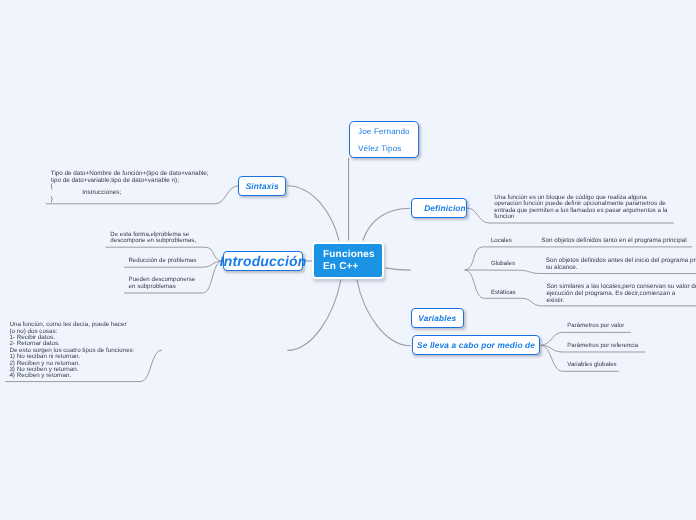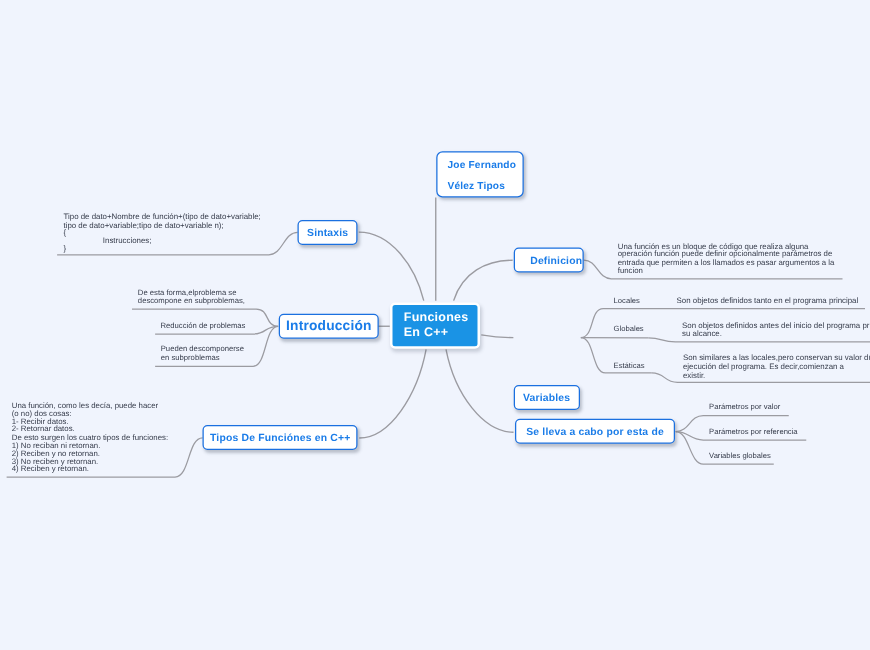--- a/index.html
+++ b/index.html
@@ -8,27 +8,27 @@
   .node span,.leaf{display:inline-block;transform:translateZ(0);}
   body{width:696px;height:520px;background:#f0f4fd;
        font-family:"Liberation Sans",sans-serif;overflow:hidden;position:relative;
        -webkit-font-smoothing:antialiased;text-rendering:geometricPrecision;}
   #stage{position:absolute;left:0;top:0;width:696px;height:520px;}
   svg.links{position:absolute;left:0;top:0;width:696px;height:520px;pointer-events:none;}
   .node{position:absolute;box-sizing:border-box;white-space:pre;}
   .nbox{background:#ffffff;border:1.6px solid #1b70e0;border-radius:4px;
         color:#1a7ce8;font-weight:bold;display:flex;align-items:center;
         justify-content:center;box-shadow:1.5px 2px 2.5px rgba(60,70,90,0.30);
-        letter-spacing:0.15px;}
+        letter-spacing:0.15px;font-style:italic;}
   .root{background:#1a93e5;border:2.5px solid #ffffff;border-radius:4px;color:#ffffff;
         font-weight:bold;box-shadow:1.5px 2.5px 3px rgba(60,70,90,0.22);
         display:flex;flex-direction:column;justify-content:center;
         box-sizing:border-box;padding-left:9px;letter-spacing:0.2px;line-height:11.1px;}
   .author{background:#ffffff;border:1.6px solid #1b70e0;border-radius:5px;
-        color:#1a7ce8;font-weight:bold;display:flex;flex-direction:column;
+        color:#1a7ce8;font-weight:normal;display:flex;flex-direction:column;
         justify-content:center;align-items:flex-start;padding-left:8px;
         box-sizing:border-box;line-height:17px;
         box-shadow:1.5px 2px 2.5px rgba(60,70,90,0.30);letter-spacing:0.15px;}
   .leaf{position:absolute;color:#353b4a;white-space:pre;}
 </style>
 </head>
 <body>
 
 <div id="stage">
   <svg class="links" width="696" height="520" viewBox="0 0 696 520">
@@ -50,25 +50,24 @@
       <path d="M518.7 270.2 C 529.7 270.2, 529.2 273.5, 540.2 273.5 L 696 273.5" fill="none" stroke="#9b9ba1" stroke-width="1"></path>
       <path d="M464.7 270 C 475.7 270, 473.3 298.3, 484.3 298.3 L 521.4 298.3" fill="none" stroke="#9b9ba1" stroke-width="1"></path>
       <path d="M521.4 298.3 C 532.4 298.3, 531 305.9, 542 305.9 L 696 305.9" fill="none" stroke="#9b9ba1" stroke-width="1"></path>
       <path d="M540.6 345.3 C 551.6 345.3, 551.6 332.4, 562.6 332.4 L 631 332.4" fill="none" stroke="#9b9ba1" stroke-width="1"></path>
       <path d="M540.6 345.3 C 551.6 345.3, 551.6 352, 562.6 352 L 645 352" fill="none" stroke="#9b9ba1" stroke-width="1"></path>
       <path d="M540.6 345.3 C 551.6 345.3, 551.6 371.3, 562.6 371.3 L 619 371.3" fill="none" stroke="#9b9ba1" stroke-width="1"></path>
     </svg>
 <div class="node root" style="left: 312px; top: 242px; width: 72px; height: 37px; font-size: 10px;"><span>Funciones</span><span>En C++</span></div>
     <div class="node author" style="left: 349px; top: 121px; width: 70px; height: 37px; font-size: 8.1px;"><span>Joe Fernando</span><span>Vélez Tipos</span></div>
     <div class="node nbox" style="left: 238.1px; top: 175.9px; width: 48.1px; height: 19.7px; font-size: 8.3px;"><span>Sintaxis</span></div>
-    <div class="node nbox" style="left: 223.1px; top: 251.3px; width: 80px; height: 19.5px; font-size: 11px;"><span>Introducción</span></div>
-    <div class="node nbox" style="left: 162px; top: 339.7px; width: 124.4px; height: 19.9px; font-size: 8.3px;"><span>Tipos De Funciónes en C++</span></div>
+    <div class="node nbox" style="left: 223.1px; top: 251.3px; width: 80px; height: 19.5px; font-size: 14px;"><span>Introducción</span></div>
     <div class="node nbox" style="left: 410.5px; top: 198.1px; width: 56.3px; height: 19.5px; font-size: 8.3px; justify-content: flex-end;"><span>Definicion</span></div>
     <div class="node nbox" style="left: 410.6px; top: 260.1px; width: 53.3px; height: 19.6px; font-size: 8.3px; margin-top: 48px;"><span>Variables</span></div>
-    <div class="node nbox" style="left: 411.6px; top: 335px; width: 128.9px; height: 19.7px; font-size: 8.3px;"><span>Se lleva a cabo por esta de</span></div>
+    <div class="node nbox" style="left: 411.6px; top: 335px; width: 128.9px; height: 19.7px; font-size: 8.3px;"><span>Se lleva a cabo por medio de</span></div>
     <div class="leaf" style="left: 50.8px; top: 171.4px; font-size: 6.3px; line-height: 6.35px;">Tipo de dato+Nombre de función+(tipo de dato+variable;
 tipo de dato+variable;tipo de dato+variable n);
 {
                   Instrucciones;
 }</div>
     <div class="leaf" style="left: 110.3px; top: 232px; font-size: 6.15px; line-height: 6.3px;">De esta forma,elproblema se
 descompone en subproblemas,</div>
     <div class="leaf" style="left: 128.4px; top: 257.5px; font-size: 6.15px; line-height: 6.3px;">Reducción de problemas</div>
     <div class="leaf" style="left: 128.6px; top: 277px; font-size: 6.15px; line-height: 6.8px;">Pueden descomponerse
 en subproblemas</div>

